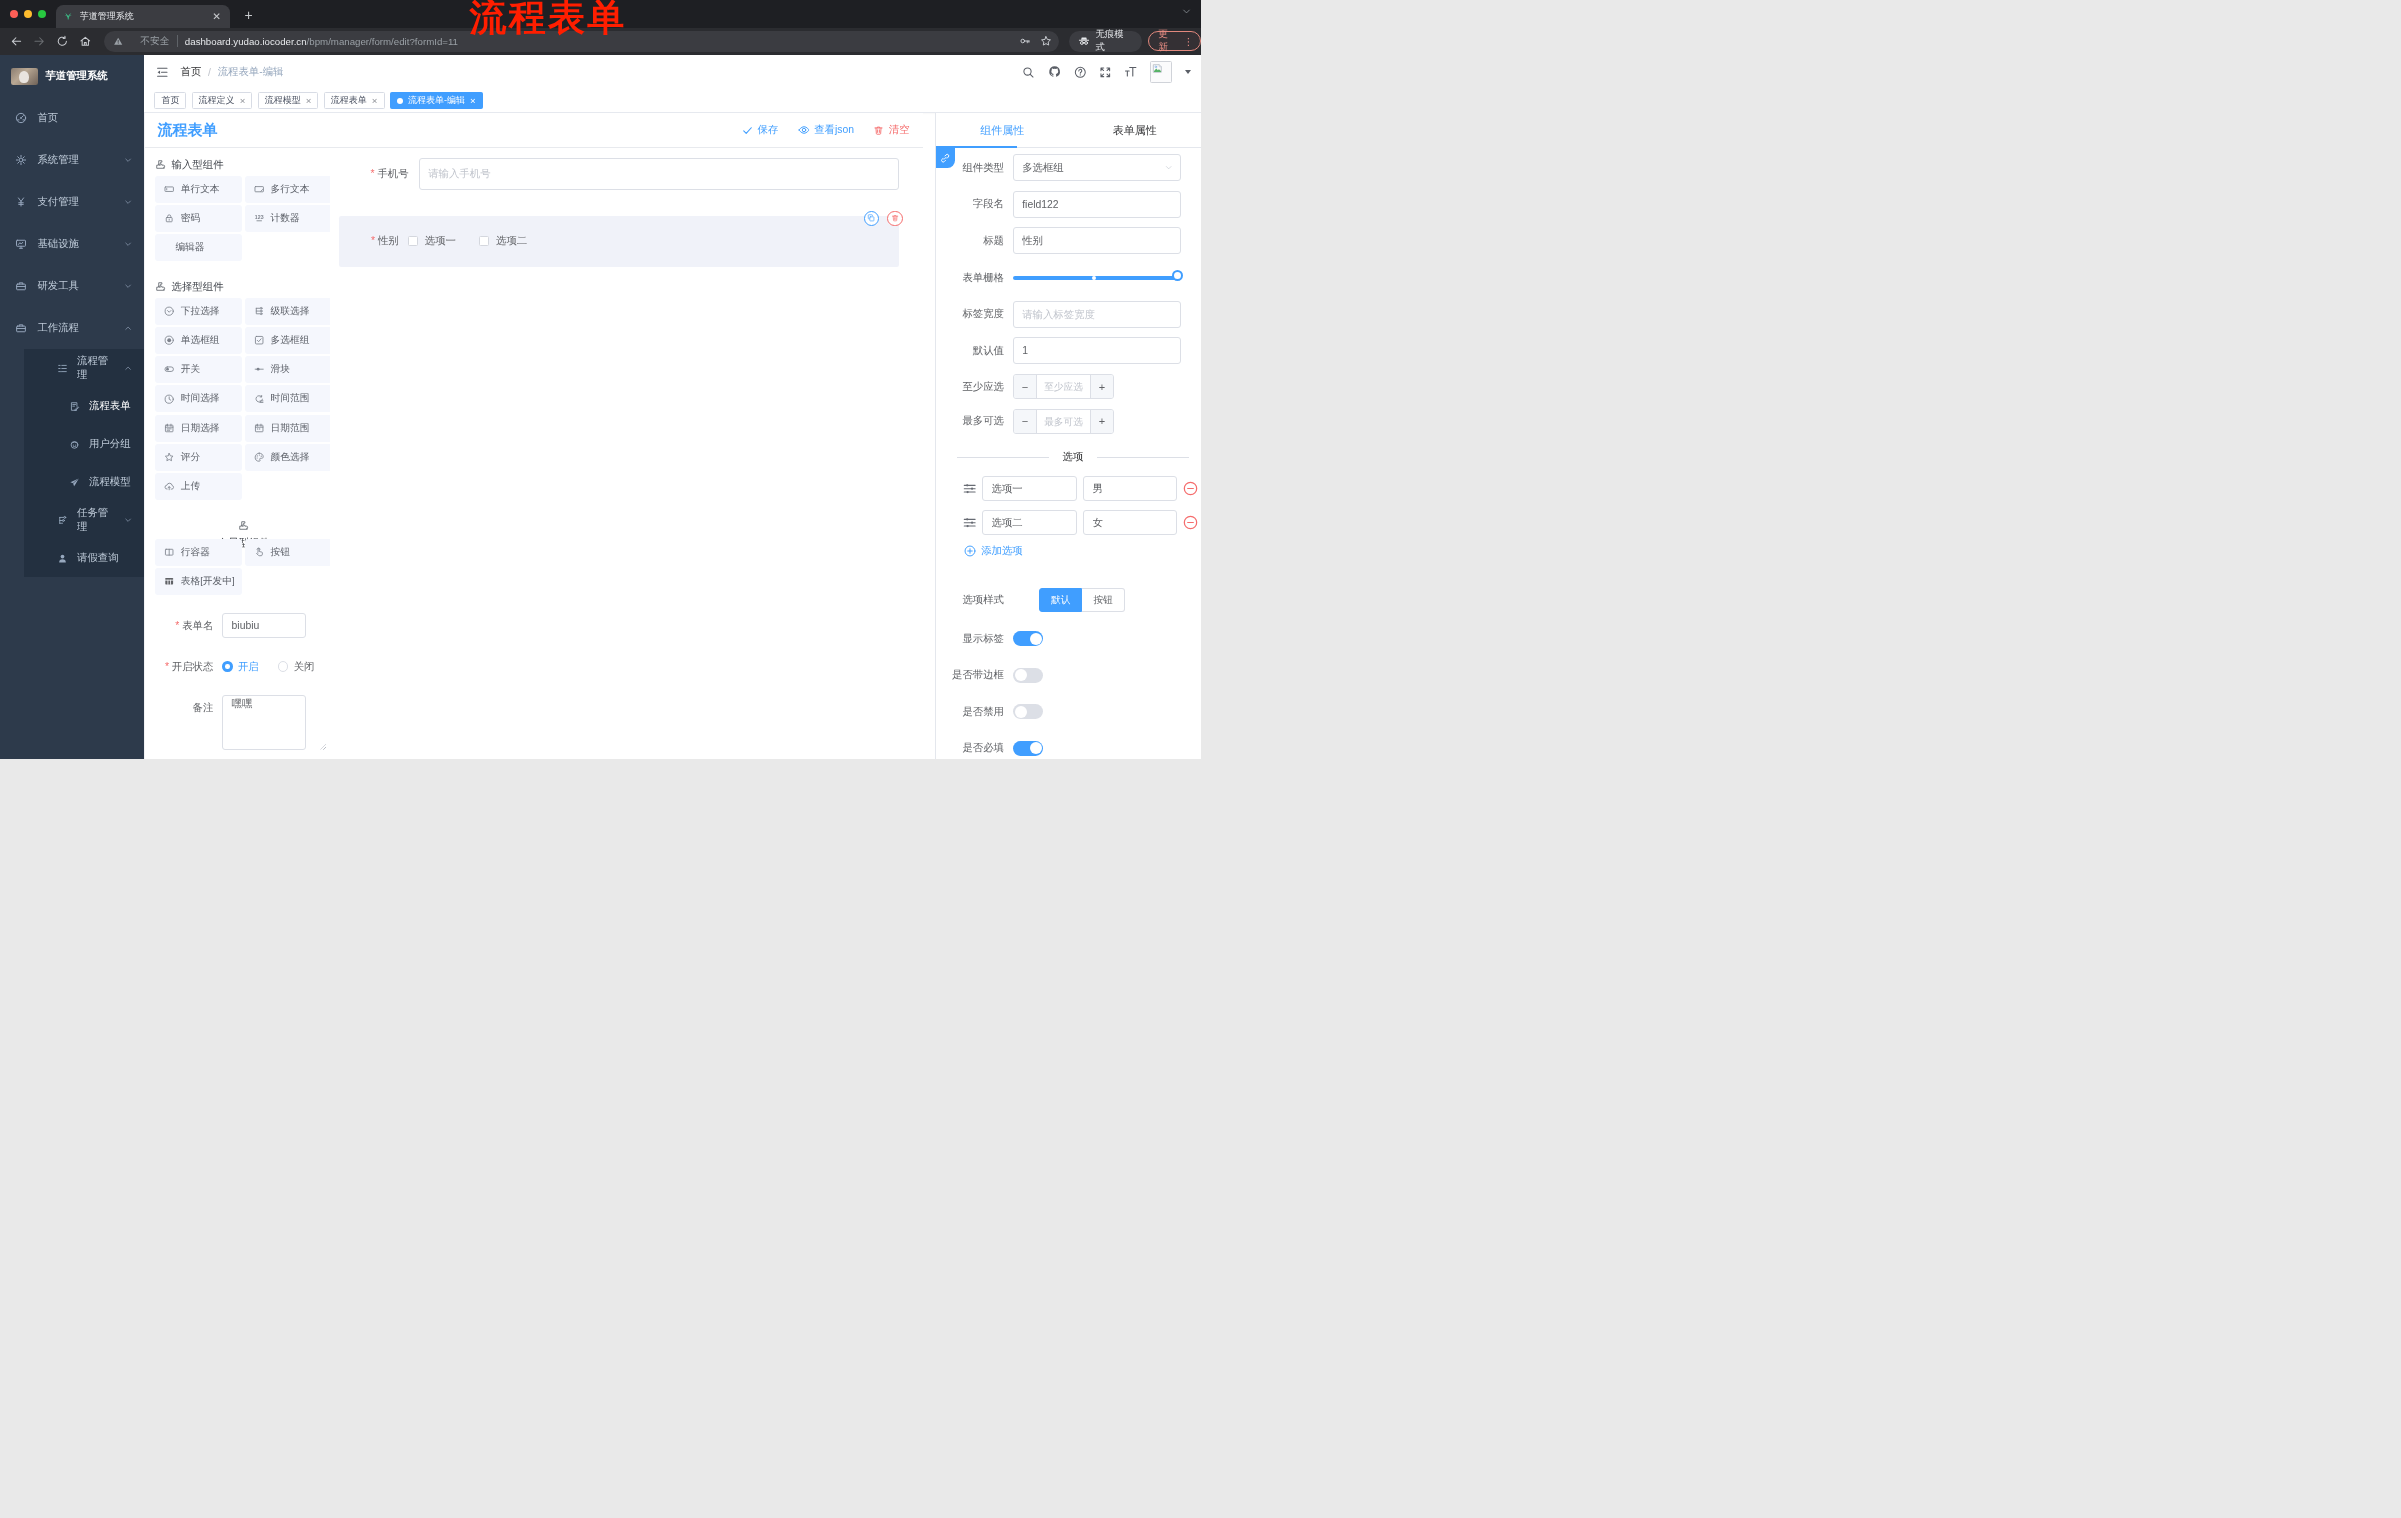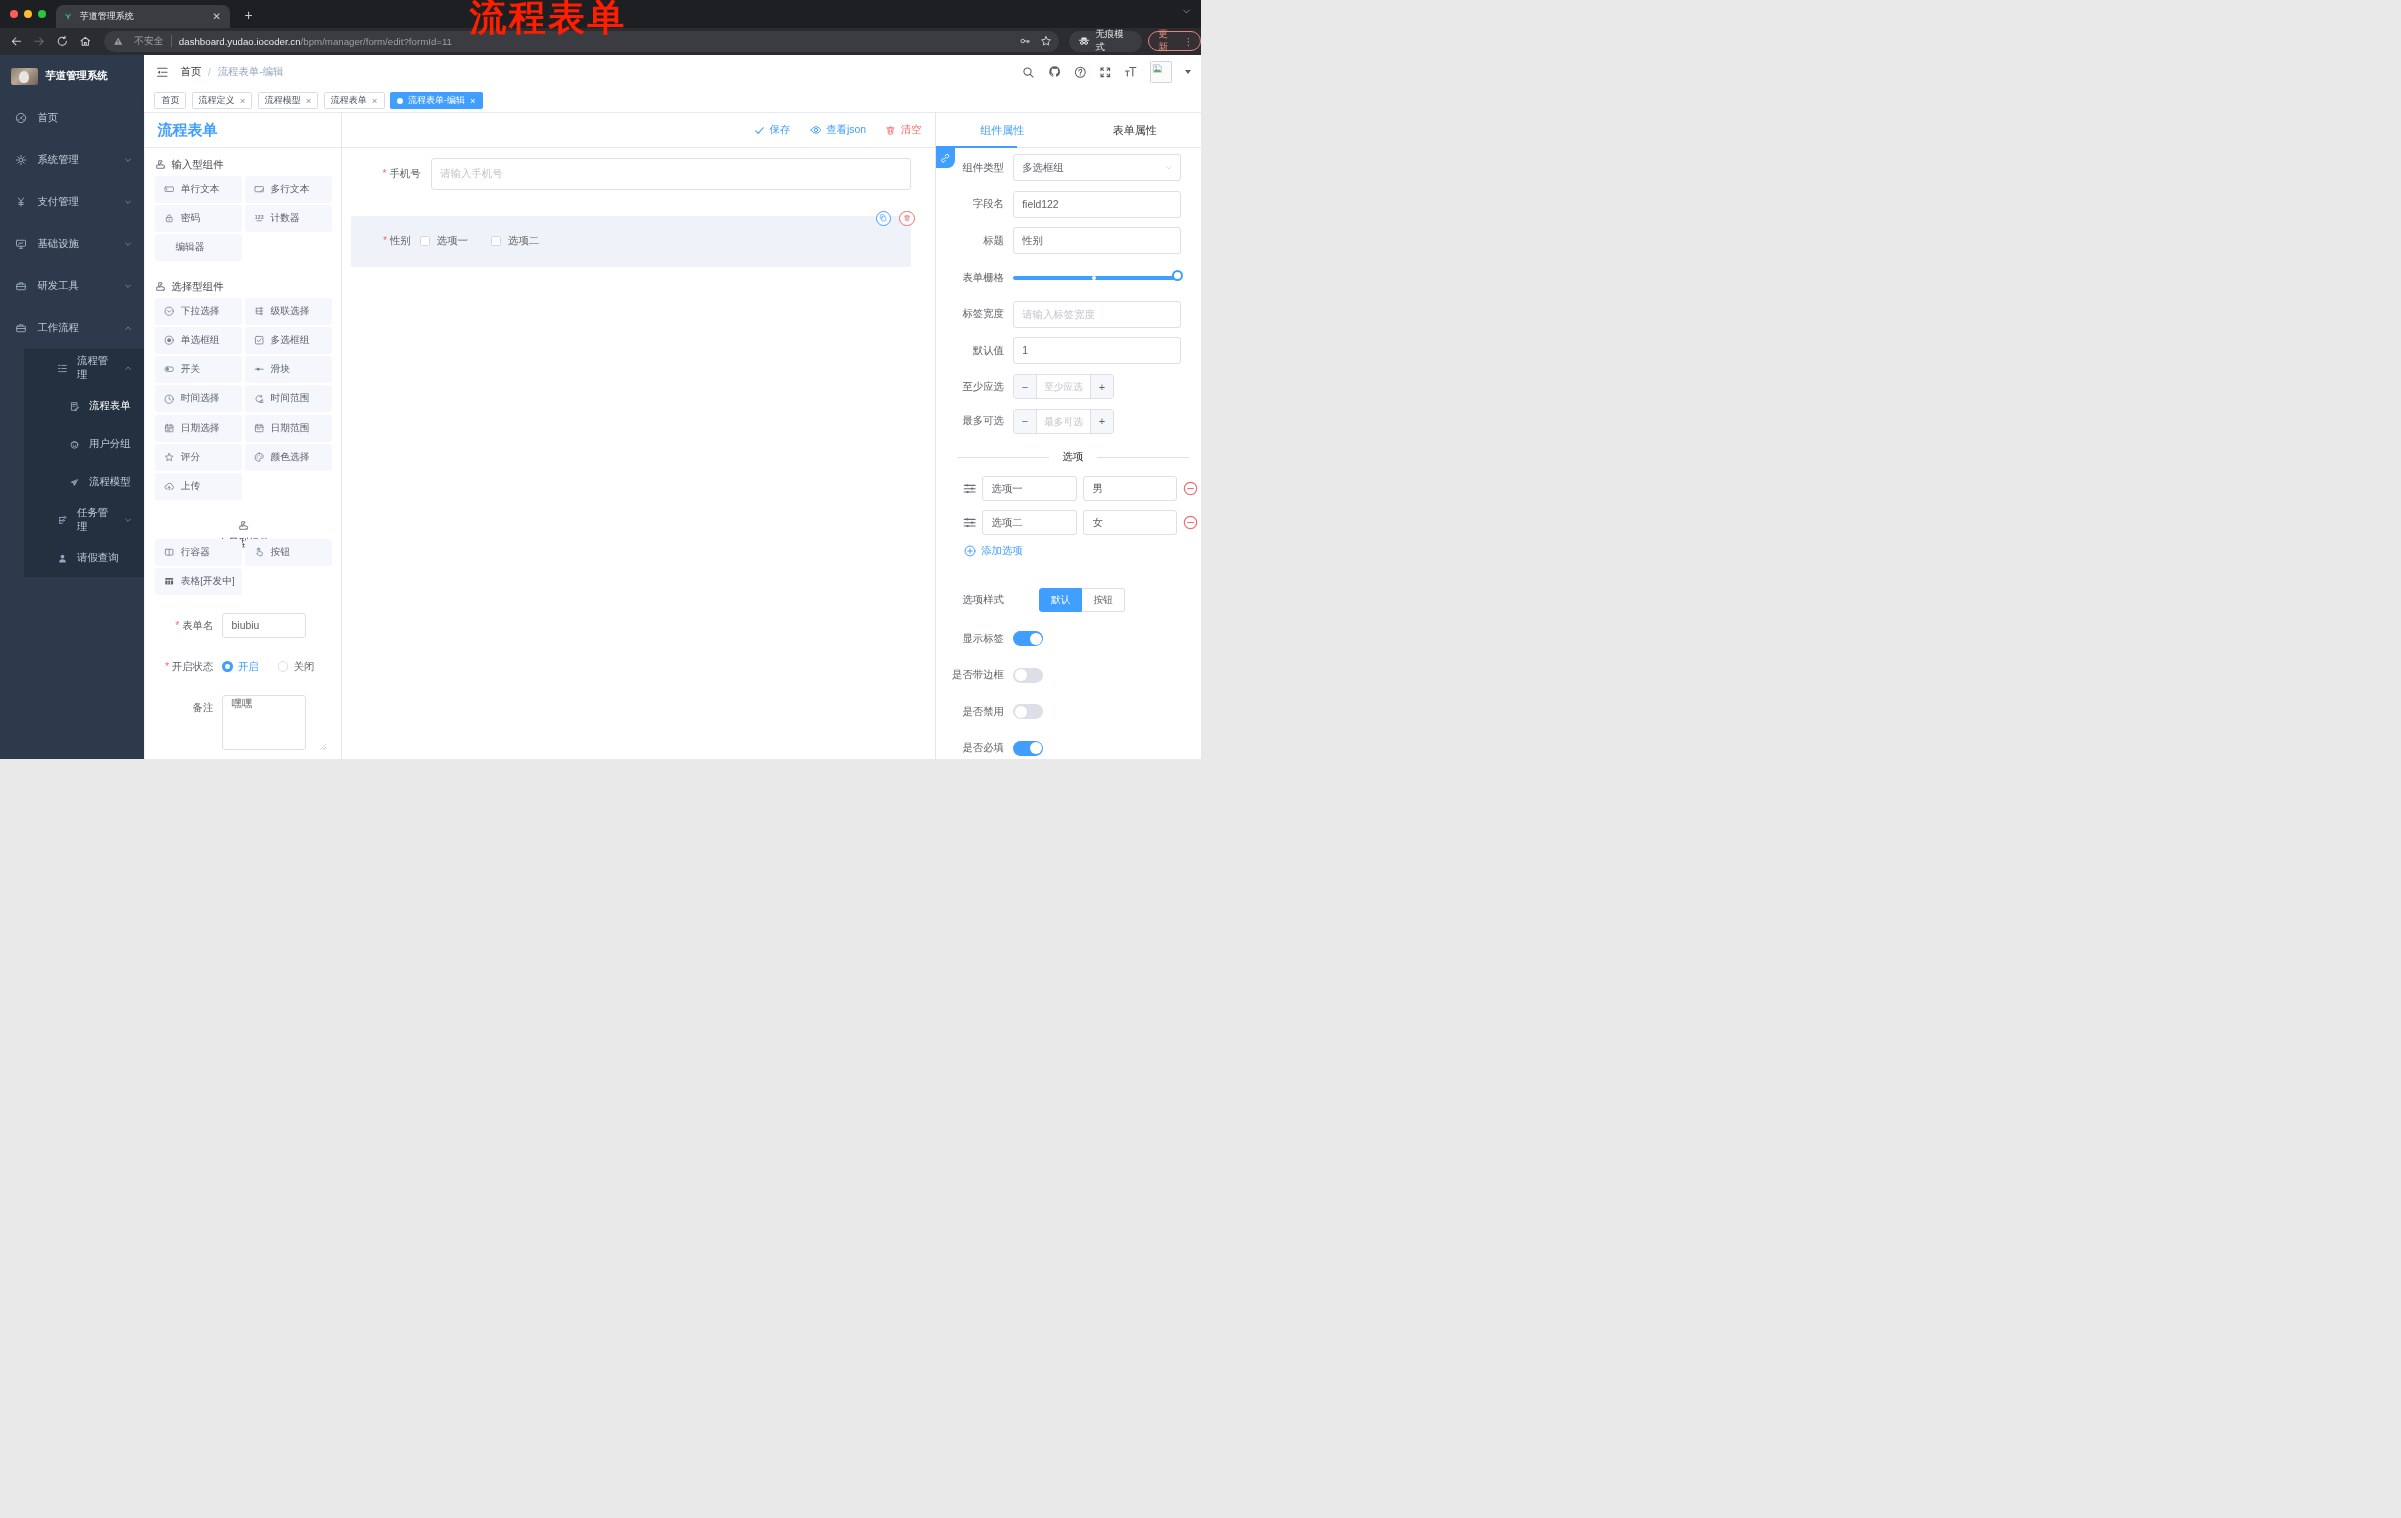--- a/index.html
+++ b/index.html
@@ -17,21 +17,21 @@
   .t-red{background:#ff5f57}.t-yellow{background:#febc2e}.t-green{background:#28c840}
   .tab { position:absolute; left:56px; top:4.5px; width:174px; height:23px; background:#3b3c41; border-radius:7.4px 7.4px 0 0; display:flex; align-items:center; padding:0 7.4px; color:#e8eaed; font-size:9px; gap:6px; }
   .tab .title { flex:1; white-space:nowrap; overflow:hidden; }
   .tab-close { color:#c7c9cc; font-size:10.4px; width:12px; text-align:center; cursor:default; }
   .newtab { position:absolute; left:239px; top:6px; color:#c7c9cc; font-size:14px; width:19.3px; height:19.3px; text-align:center; line-height:18.6px; }
   .tabsearch { position:absolute; right:10.4px; top:7.4px; color:#9aa0a6; font-size:9px; }
   .toolbar { position:absolute; left:0; top:27.5px; width:100%; height:27.5px; background:#2b2c30; display:flex; align-items:center; }
   .nav-ic { color:#c9ccd1; margin-left:10.4px; width:12.6px; height:12.6px; }
   .nav-ic.dim { color:#686b6f; }
   .omnibox { margin-left:12px; width:957px; height:21px; background:#3b3c41; border-radius:10.4px; display:flex; align-items:center; padding:0 7.4px 0 9px; }
-  .sec-label { color:#9aa0a6; font-size:9.7px; display:flex; align-items:center; gap:11px; }
+  .sec-label { color:#9aa0a6; font-size:9.7px; display:flex; align-items:center; gap:17px; }
   .omni-div { width:0.7px; height:12px; background:#5f6368; margin:0 7.4px; }
   .url { font-size:9.7px; color:#e8eaed; white-space:nowrap; overflow:hidden; flex:1; }
   .url .path { color:#9aa0a6; }
   .omni-right { display:flex; align-items:center; gap:9px; color:#c9ccd1; }
   .incog { margin-left:10.4px; height:21px; background:#3b3c41; border-radius:10.4px; display:flex; align-items:center; gap:5.2px; padding:0 9px; color:#e8eaed; font-size:9.3px; }
   .update { margin-left:6.7px; height:20px; border:0.7px solid #e2887d; border-radius:10.4px; display:flex; align-items:center; gap:6px; padding:0 6.7px 0 9px; color:#ef9187; font-size:9.7px; background:rgba(236,142,131,0.05); }
   .update .dots { letter-spacing:0; font-size:9.7px; }
 
   
   .sidebar { position:absolute; left:0; top:55px; width:144px; bottom:0; background:#2d3a4b; color:#bfcbd9; }
@@ -87,21 +87,21 @@
   .inp::placeholder { color:#c0c4cc; }
   .lform .inp { width:84px; }
   .lform textarea.inp { height:55px; padding-top:1px; resize:none; position:relative; }
   .ta-wrap { position:relative; width:106px; }
   .ta-wrap::after { content:""; position:absolute; right:2.2px; bottom:3.7px; width:6px; height:6px; background:repeating-linear-gradient(135deg,transparent 0 1.5px,#b9bdc5 1.5px 2.2px); clip-path:polygon(100% 0,100% 100%,0 100%); }
   .radio { display:flex; align-items:center; gap:5.2px; font-size:10.4px; color:#606266; }
   .radio .rdot { width:10.4px; height:10.4px; border-radius:50%; border:0.7px solid #dcdfe6; background:#fff; }
   .radio.sel { color:#409eff; }
   .radio.sel .rdot { border:3px solid #409eff; }
 
-  .canvas { position:absolute; left:342px; top:113px; width:593px; bottom:0; background:#fff; }
+  .canvas { position:absolute; left:330px; top:113px; width:593px; bottom:0; background:#fff; }
   .canvas-bar { height:35px; border-bottom:0.7px solid #e8eaee; display:flex; align-items:center; justify-content:flex-end; gap:19.3px; padding-right:13.4px; font-size:10.4px; }
   .act { display:flex; align-items:center; gap:4.5px; color:#409eff; cursor:pointer; }
   .act.red { color:#f56c6c; }
   .phone-row { display:flex; align-items:center; margin:9.7px 24.5px 0 12px; }
   .w-lbl { width:77px; flex:none; text-align:right; padding-right:10.4px; font-size:10.4px; color:#606266; }
   .phone-row .inp { height:32px; }
   .widget { position:relative; margin:26px 24.5px 0 9px; height:51px; background:#f0f2f9; border-radius:2.2px; display:flex; align-items:center; padding-left:32px; }
   .widget .w-lbl { width:auto; padding-right:9px; }
   .cbox { display:flex; align-items:center; gap:6.7px; margin-right:23px; font-size:10.4px; color:#606266; }
   .cbox .cb { width:10.4px; height:10.4px; border:0.7px solid #d4d7de; border-radius:1.5px; background:#fff; }

